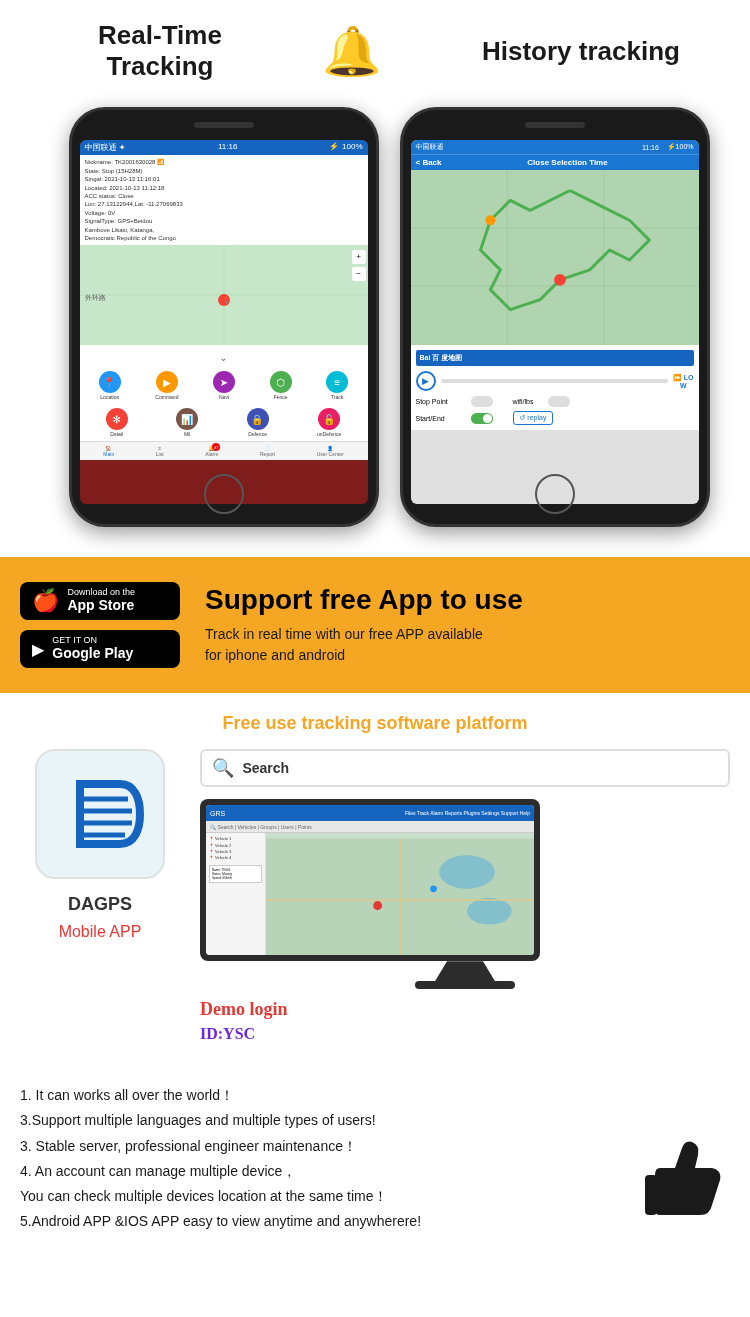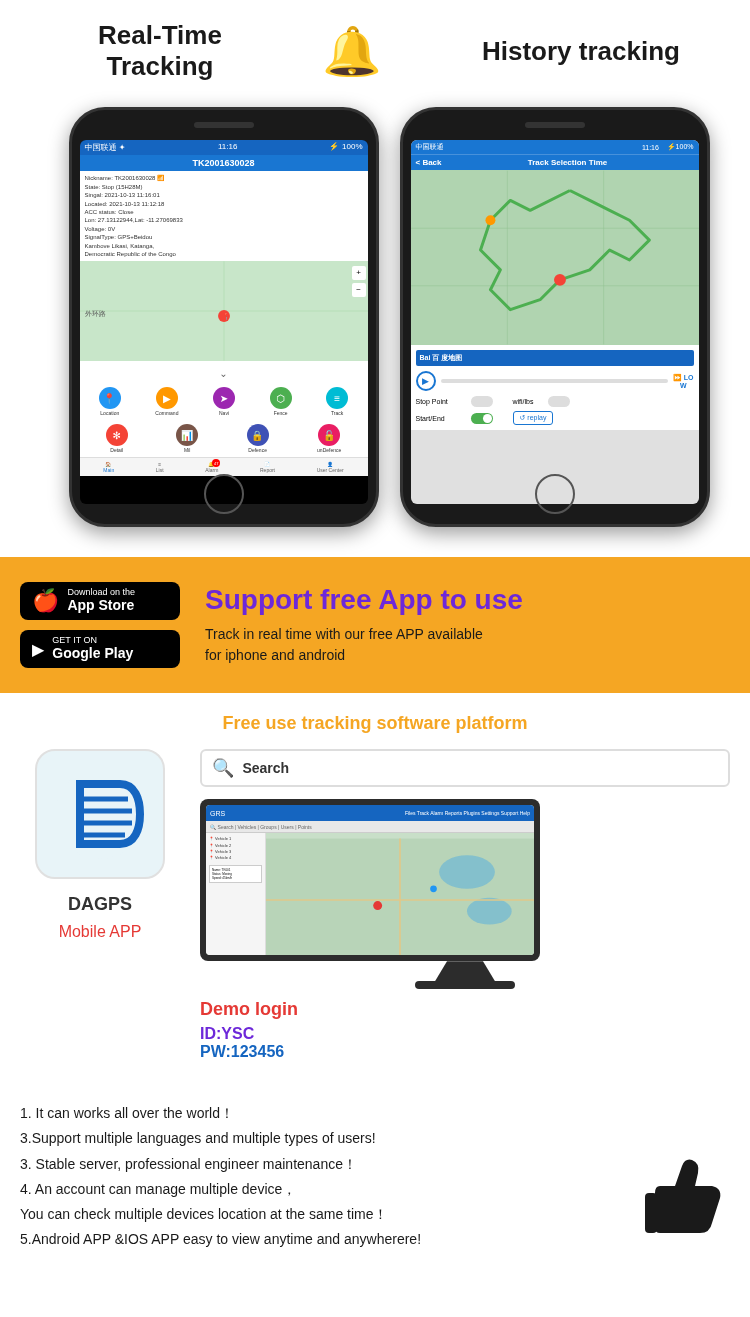--- a/index.html
+++ b/index.html
@@ -85,21 +85,21 @@
       width: 100%;
       height: 100%;
       background: #e8f4e8;
       border-radius: 6px;
       overflow: hidden;
       position: relative;
     }
 
     
     .phone1-screen {
-      background: #000000;
+      background: #7f1d1d;
     }
     .phone-status-bar {
       background: #1565c0;
       color: white;
       font-size: 8px;
       padding: 2px 5px;
       display: flex;
       justify-content: space-between;
     }
     .phone-header {
@@ -222,21 +222,21 @@
       align-items: center;
       gap: 8px;
       width: 160px;
     }
     .app-store-text {
       flex: 1;
     }
     .support-title {
       font-size: 28px;
       font-weight: bold;
-      color: #6d28d9;
+      color: #000000;
       margin-bottom: 8px;
     }
     .support-desc {
       font-size: 14px;
       color: #1a1a1a;
       line-height: 1.5;
     }
 
     
     .platform-section {
@@ -375,20 +375,21 @@
     .monitor-base {
       width: 100px;
       height: 8px;
       background: #2c2c2c;
       border-radius: 4px;
       margin: 0 auto;
     }
 
     .demo-info {
       margin-top: 10px;
+      font-family: Liberation Serif, serif;
     }
     .demo-login-title {
       font-size: 18px;
       color: #e53935;
       font-weight: bold;
       margin-bottom: 5px;
     }
     .demo-id {
       font-size: 16px;
       color: #6d28d9;
@@ -436,21 +437,20 @@
 
   <div class="phones-row">
 
     <div class="phone-mockup">
       <div class="phone-screen phone1-screen">
         <div class="phone-status-bar">
           <span>中国联通 ✦</span>
           <span>11:16</span>
           <span>⚡ 100%</span>
         </div>
-        <div class="phone-header">TK2001630028</div>
         <div class="phone-info-box">
           <div>Nickname: TK2001630028 📶</div>
           <div>State: Stop (15H28M)</div>
           <div>Singal: 2021-10-13 11:16:01</div>
           <div>Located: 2021-10-13 11:12:18</div>
           <div>ACC status: Close</div>
           <div>Lon: 27.13122944,Lat: -11.27069833</div>
           <div>Voltage: 0V</div>
           <div>SignalType: GPS+Beidou</div>
           <div>Kambove Likasi, Katanga,</div>
@@ -547,21 +547,21 @@
 
     <div class="phone-mockup">
       <div class="phone-screen phone2-screen">
         <div style="display:flex;align-items:center;background:#1976d2;padding:2px 5px;">
           <span style="color:white;font-size:7px;">中国联通</span>
           <span style="color:white;font-size:7px;margin-left:auto;">11:16</span>
           <span style="color:white;font-size:7px;margin-left:8px;">⚡100%</span>
         </div>
         <div style="display:flex;align-items:center;background:#1976d2;padding:3px 5px;border-top:1px solid rgba(255,255,255,0.2);">
           <span style="color:white;font-size:8px;font-weight:bold;">&lt; Back</span>
-          <span style="color:white;font-size:8px;font-weight:bold;margin:0 auto;">Track Selection Time</span>
+          <span style="color:white;font-size:8px;font-weight:bold;margin:0 auto;">Close Selection Time</span>
         </div>
 
         <div class="phone2-map" style="height:175px;">
           <svg viewBox="0 0 290 175" xmlns="http://www.w3.org/2000/svg" class="route-svg">
             <rect width="290" height="175" fill="#b0d4b0"></rect>
 
             <line x1="0" y1="58" x2="290" y2="58" stroke="#90c090" stroke-width="0.5"></line>
             <line x1="0" y1="116" x2="290" y2="116" stroke="#90c090" stroke-width="0.5"></line>
             <line x1="97" y1="0" x2="97" y2="175" stroke="#90c090" stroke-width="0.5"></line>
             <line x1="194" y1="0" x2="194" y2="175" stroke="#90c090" stroke-width="0.5"></line>
@@ -707,21 +707,20 @@
             </div>
           </div>
         </div>
         <div class="monitor-stand"></div>
         <div class="monitor-base"></div>
       </div>
 
       <div class="demo-info">
         <div class="demo-login-title">Demo login</div>
         <div class="demo-id">ID:YSC</div>
-        <div class="demo-pw">PW:123456</div>
       </div>
     </div>
   </div>
 </div>
 
 <div class="features-list">
   <div class="features-text">
     <div class="feature-item">1. It can works all over the world！</div>
     <div class="feature-item">3.Support multiple languages and multiple types of users!</div>
     <div class="feature-item">3. Stable server, professional engineer maintenance！</div>

